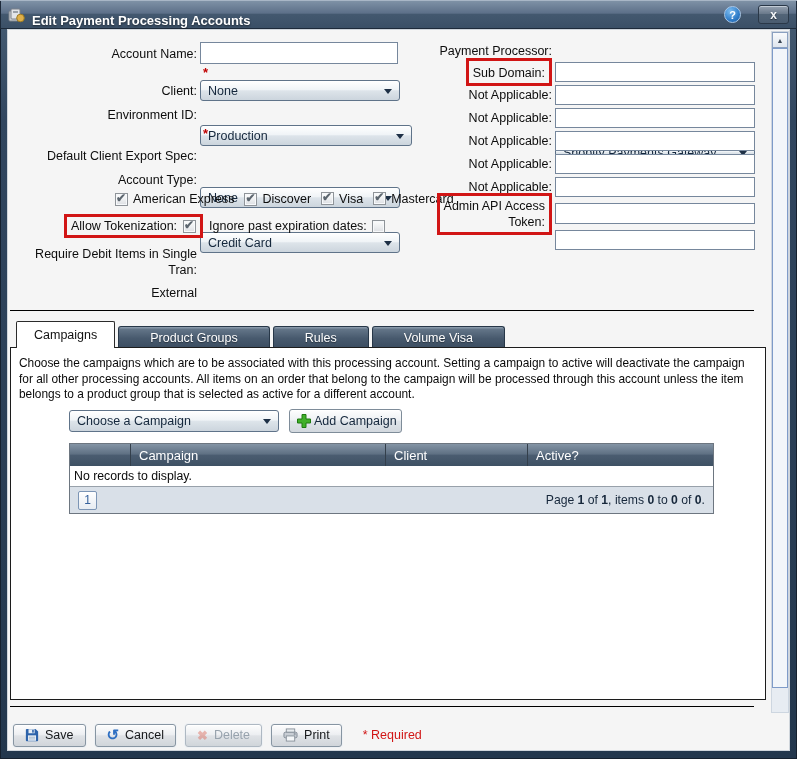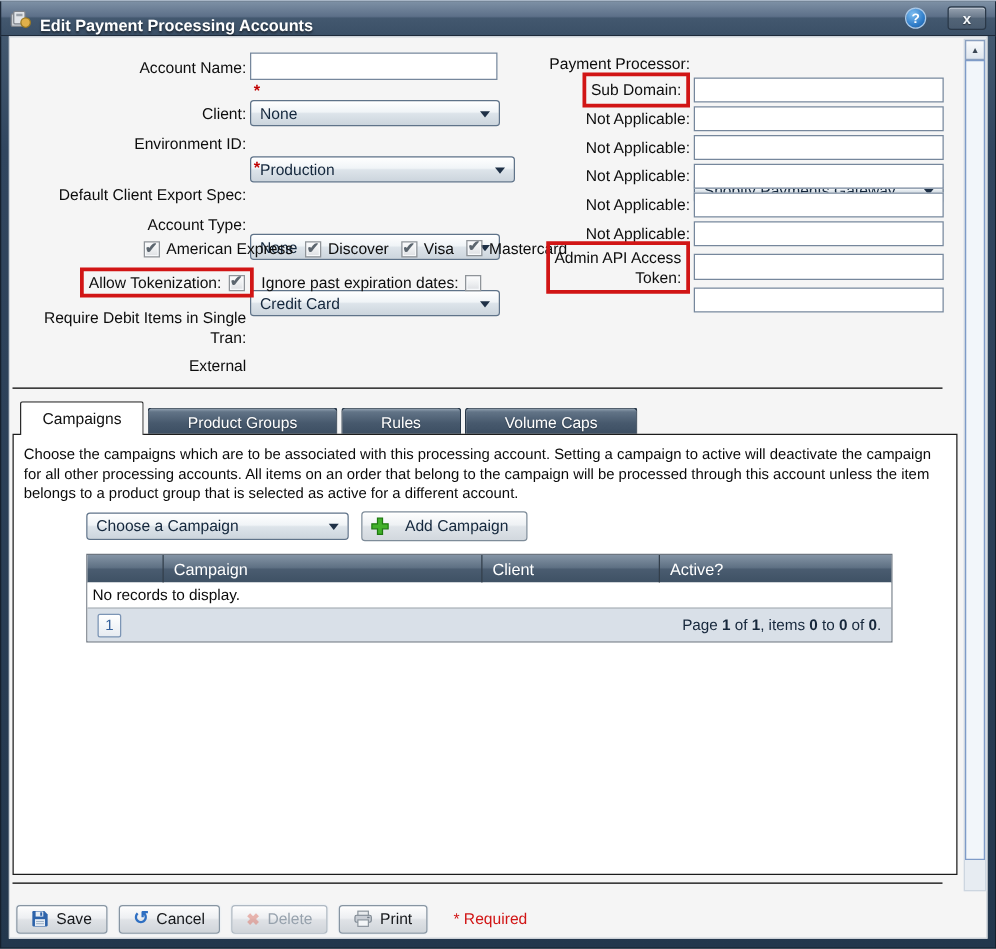--- a/index.html
+++ b/index.html
@@ -84,21 +84,21 @@
   .tab {
     height:22px; padding:0 31px; color:#fff; text-shadow:0 1px 1px rgba(0,0,0,.4);
     background: linear-gradient(180deg,#90a0b0 0,#627487 12%,#47596d 55%,#3b4d61 100%);
     border:1px solid #273748; border-bottom:none; border-radius:3px 3px 0 0;
   }
 
   .panel { background:#fff; border:1px solid #1c1c1c; }
   .desc { font-size:11.9px; color:#0a0a0a; line-height:1.32; }
 
   .add-btn {
-    display:flex; align-items:center; gap:12px; padding:0 14px 0 6px; height:24px;
+    display:flex; align-items:center; gap:2px; padding:0 4px 0 6px; height:24px;
     border:1px solid #7e8c99; border-radius:3px; font-size:12.5px; color:#14273c;
     background: linear-gradient(180deg,#fefefe,#eef1f4 45%,#dfe4e9 52%,#d2d8de 100%);
     box-shadow: inset 0 1px 0 #fff;
   }
 
   .grid { border:1px solid #6d7680; }
   .grid-head { display:flex; height:22px;
     background: linear-gradient(180deg,#8494a5 0,#5f7184 45%,#4a5c70 52%,#3e5164 100%);
     color:#fff; font-size:13px; }
   .gh-cell { display:flex; align-items:center; padding-left:8px; border-left:1px solid #333f4b; height:100%; }
@@ -178,21 +178,21 @@
 
     <div class="abs chkrow" style="left:108px;top:163px;gap:10px">
       <span style="display:flex;align-items:center">
           <span class="cb checked"></span>
           <span>American Express</span>
         </span>
       <span style="display:flex;align-items:center">
           <span class="cb checked"></span>
           <span>Discover</span>
         </span>
-      <span style="display:flex;align-items:flex-end">
+      <span style="display:flex;align-items:flex-start">
           <span class="cb checked"></span>
           <span>Visa</span>
         </span>
       <span style="display:flex;">
           <span class="cb checked"></span>
           <span>Mastercard</span>
         </span>
     </div>
 
     <div class="abs chkrow" style="left:57px;top:185px">
@@ -251,21 +251,21 @@
 
     <input class="abs tin" style="left: 548px; top: 201px; width: 200px; height: 20px;">
 
     
     <div class="abs sep" style="left:3px;top:281px;width:744px"></div>
 
     <div class="abs tabs" style="left:9px;top:292px;height:27px">
       <div class="tab-active">Campaigns</div>
       <div class="tab">Product Groups</div>
       <div class="tab">Rules</div>
-      <div class="tab">Volume Caps</div>
+      <div class="tab">Volume Visa</div>
     </div>
 
     <div class="abs panel" style="left:3px;top:318px;width:756px;height:353px">
       <div class="abs desc" style="left:8px;top:8px;width:737px">Choose the campaigns which are to be associated with this processing account. Setting a campaign to active will deactivate the campaign for all other processing accounts. All items on an order that belong to the campaign will be processed through this account unless the item belongs to a product group that is selected as active for a different account.</div>
 
       <div class="abs ddl" style="left:58px;top:62px;width:210px;height:22px">
         <span>Choose a Campaign</span>
       </div>
       <div class="abs add-btn" style="left:278px;top:61px">
         <span class="bicon">

